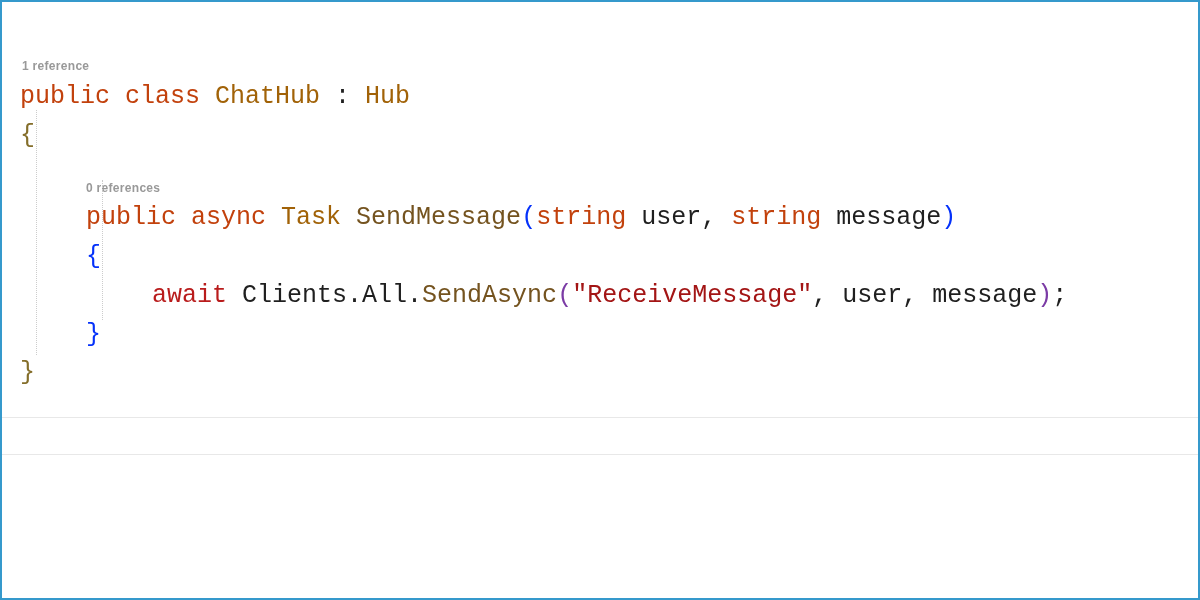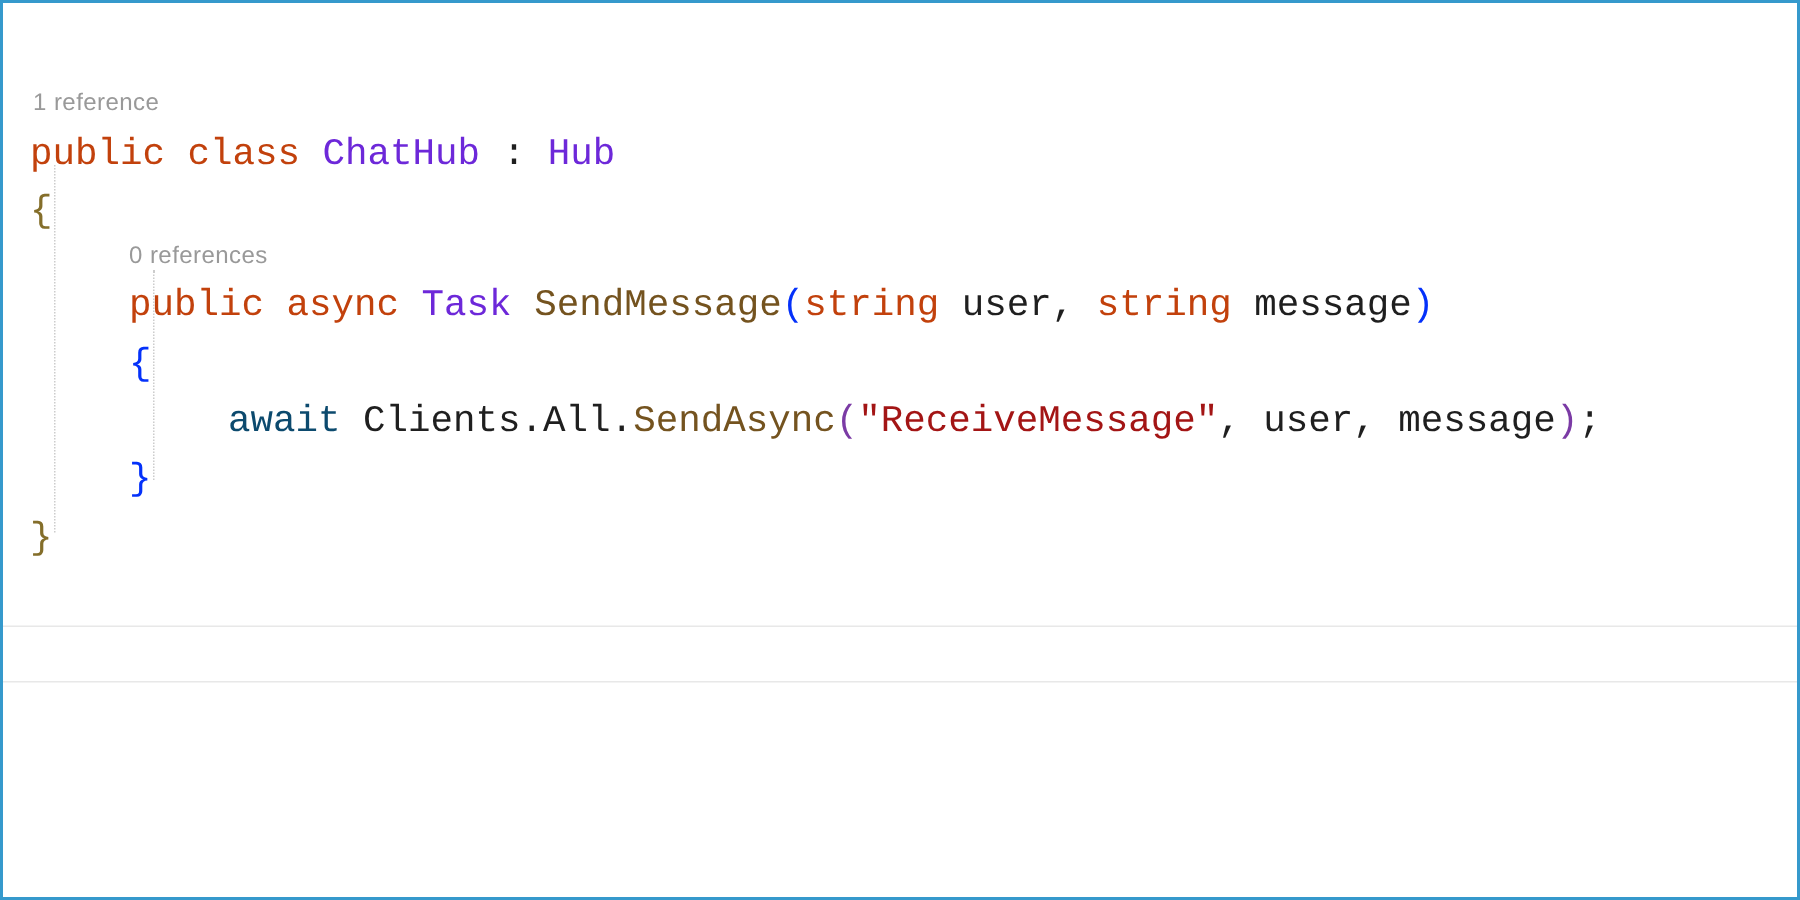--- a/index.html
+++ b/index.html
@@ -22,38 +22,39 @@
       position: relative;
     }
     .code-area {
       padding: 18px 0 0 18px;
       font-size: 25px;
       line-height: 1.55;
       white-space: pre;
       font-weight: 500;
     }
     .codelens {
-      font-size: 16px;
+      font-size: 12px;
       color: #999999;
       font-family: 'Segoe UI', Arial, sans-serif;
-      font-weight: 400;
+      font-weight: 700;
       display: block;
       line-height: 1.3;
       letter-spacing: 0.3px;
     }
     .codelens-outer {
       margin-left: 2px;
       margin-bottom: 4px;
     }
     .codelens-inner {
       margin-bottom: 3px;
+      margin-top: 25px;
     }
     .kw-blue { color: #c2410c; }
-    .kw-purple { color: #0c4a6e; }
-    .type-teal { color: #6d28d9; }
+    .kw-purple { color: #b91c1c; }
+    .type-teal { color: #a16207; }
     .ident { color: #1f1f1f; }
     .method-brown { color: #74531f; margin-top: 28px; }
     .paren-blue { color: #0431fa; }
     .paren-purple { color: #7b3ba5; }
     .brace-gold { color: #846e2a; }
     .string-red { color: #a31515; }
     .punct { color: #1f1f1f; }
     .indent1 { padding-left: 66px; display: block; }
     .indent2 { padding-left: 132px; display: block; }
     .line { display: block; }

